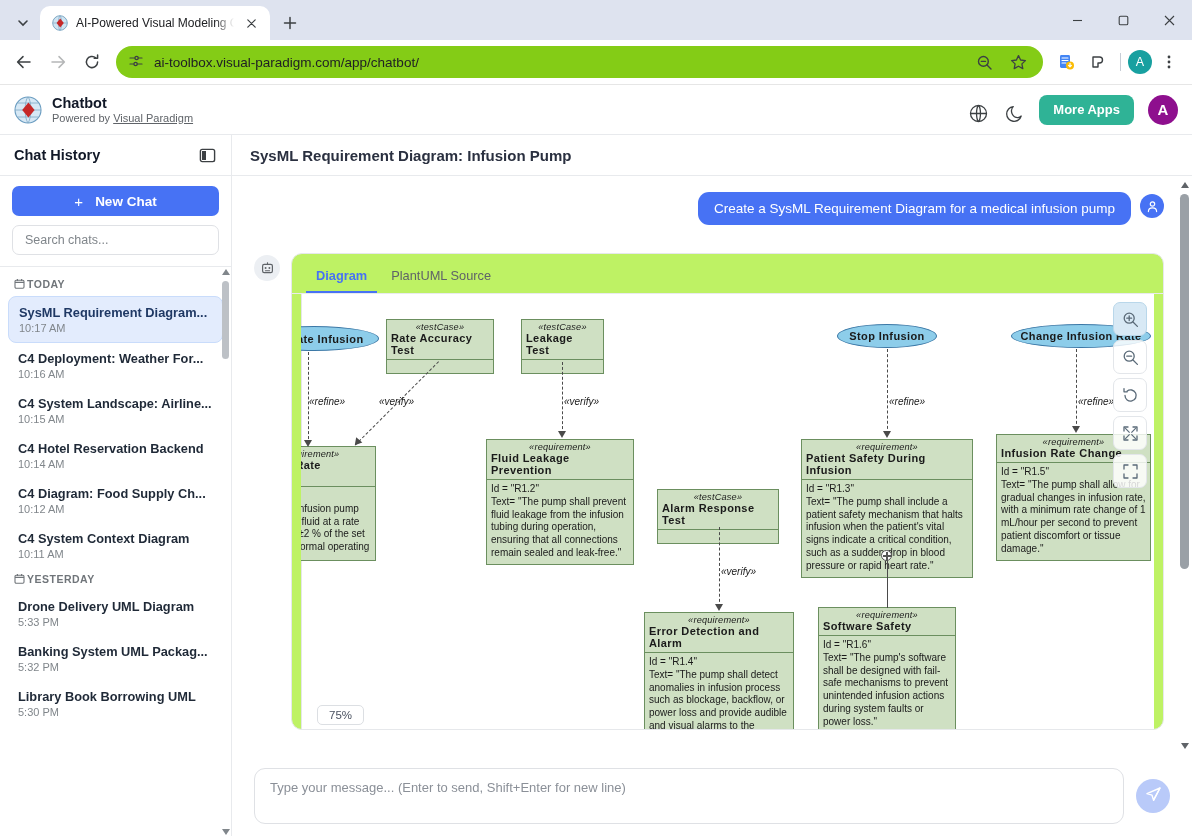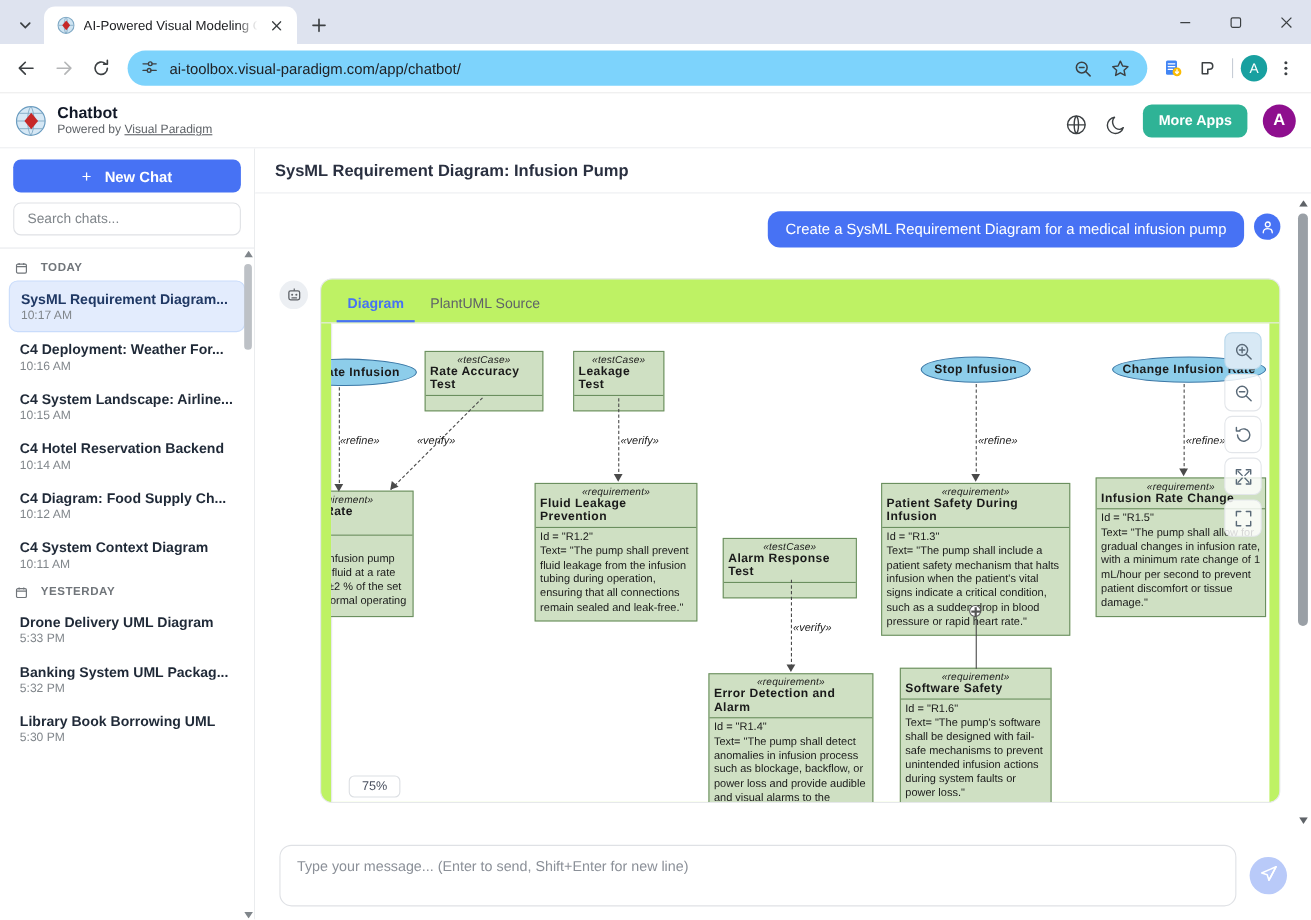--- a/index.html
+++ b/index.html
@@ -27,21 +27,21 @@
   .win-controls{ position:absolute; right:0; top:0; height:40px; display:flex; }
   .win-btn{ width:46px;height:40px; display:flex;align-items:center;justify-content:center; cursor:pointer;}
 
   .browser-toolbar{
     height:45px; background:#fff; display:flex; align-items:center; gap:2px; padding:0 8px;
     border-bottom:1px solid #e6e6e6;
   }
   .nav-btn{ width:32px;height:32px; border-radius:50%; display:flex;align-items:center;justify-content:center; cursor:pointer; flex:none;}
   .nav-btn.dim svg{ opacity:.38; }
   .omnibox{
-    flex:1; height:32px; background:#7dd3fc; border-radius:16px; display:flex; align-items:center;
+    flex:1; height:32px; background:#84cc16; border-radius:16px; display:flex; align-items:center;
     padding:0 10px 0 12px; gap:10px; margin:0 6px; cursor:text;
   }
   .omnibox .url{ font-size:13.5px; color:#202124; white-space:nowrap; overflow:hidden; flex:1; }
   .omni-right{ display:flex; align-items:center; gap:4px; }
   .tool-ic{ width:30px;height:30px; border-radius:50%; display:flex;align-items:center;justify-content:center;cursor:pointer; flex:none;}
   .tb-divider{ width:1px;height:18px;background:#c7cdd6; margin:0 5px; }
   .profile-av{ width:24px;height:24px;border-radius:50%; background:#18a0a0; color:#fff; font-size:12.5px;
     display:flex;align-items:center;justify-content:center; cursor:pointer; }
 
   
@@ -76,21 +76,21 @@
     display:flex; align-items:center; justify-content:center; gap:12px;
   }
   .new-chat .plus{ font-size:15px; font-weight:400; }
   .search-box{
     margin-top:9px; height:30px; border:1px solid #dfe1e5; border-radius:7px; display:flex; align-items:center;
     padding:0 12px;
   }
   .search-box input{ border:none; outline:none; width:100%; font-size:12.5px; color:#202124; font-family:inherit; background:transparent;}
   .search-box input::placeholder{ color:#80868b; }
   .chat-list{ flex:1; overflow:hidden; position:relative; padding-top:6px; }
-  .group-label{ display:flex; align-items:center; gap:12px; padding:5px 14px 6px; font-size:10.5px;
+  .group-label{ display:flex; gap:2px; padding:5px 14px 6px; font-size:10.5px;
     letter-spacing:.5px; color:#70757a; font-weight:600; }
   .chat-item{ margin:0 8px; padding:8px 10px; border-radius:8px; cursor:pointer; }
   .chat-item.active{ background:#e3ecfd; border:1px solid #c9dcfb; }
   .ci-title{ font-size:12.8px; font-weight:600; color:#1f2937; white-space:nowrap; overflow:hidden; text-overflow:ellipsis;}
   .chat-item.active .ci-title{ color:#1f3864; }
   .ci-time{ font-size:11px; color:#80868b; margin-top:2px; }
   .sb-scrollbar{ position:absolute; right:2px; top:0; width:7px; height:100%; }
   .sb-sb-thumb{ position:absolute; left:0; width:7px; background:#bdc1c6; border-radius:4px; }
   .sb-arrow{ position:absolute; left:-1px; width:9px; height:9px; display:flex;align-items:center;justify-content:center; cursor:pointer;}
 
@@ -297,20 +297,29 @@
         </svg>
     </span>
     <button class="more-apps">More Apps</button>
     <div class="user-av">A</div>
   </div>
 </div>
 
 <div class="app-body">
 
   <div class="sidebar">
+    <div class="sb-head">
+      <span class="sb-title">Chat History</span>
+      <span class="sb-collapse">
+        <svg width="17" height="17" viewBox="0 0 17 17">
+            <rect x="1.4" y="2.4" width="14.2" height="12.2" rx="1.8" fill="none" stroke="#3c4043" stroke-width="1.4"></rect>
+            <rect x="3" y="4" width="4" height="9" fill="#3c4043"></rect>
+          </svg>
+      </span>
+    </div>
     <div class="sb-actions">
       <button class="new-chat">
         <span class="plus">+</span>
         <span>New Chat</span>
       </button>
       <div class="search-box">
         <input type="text" placeholder="Search chats..." style="">
       </div>
     </div>
     <div class="chat-list">

